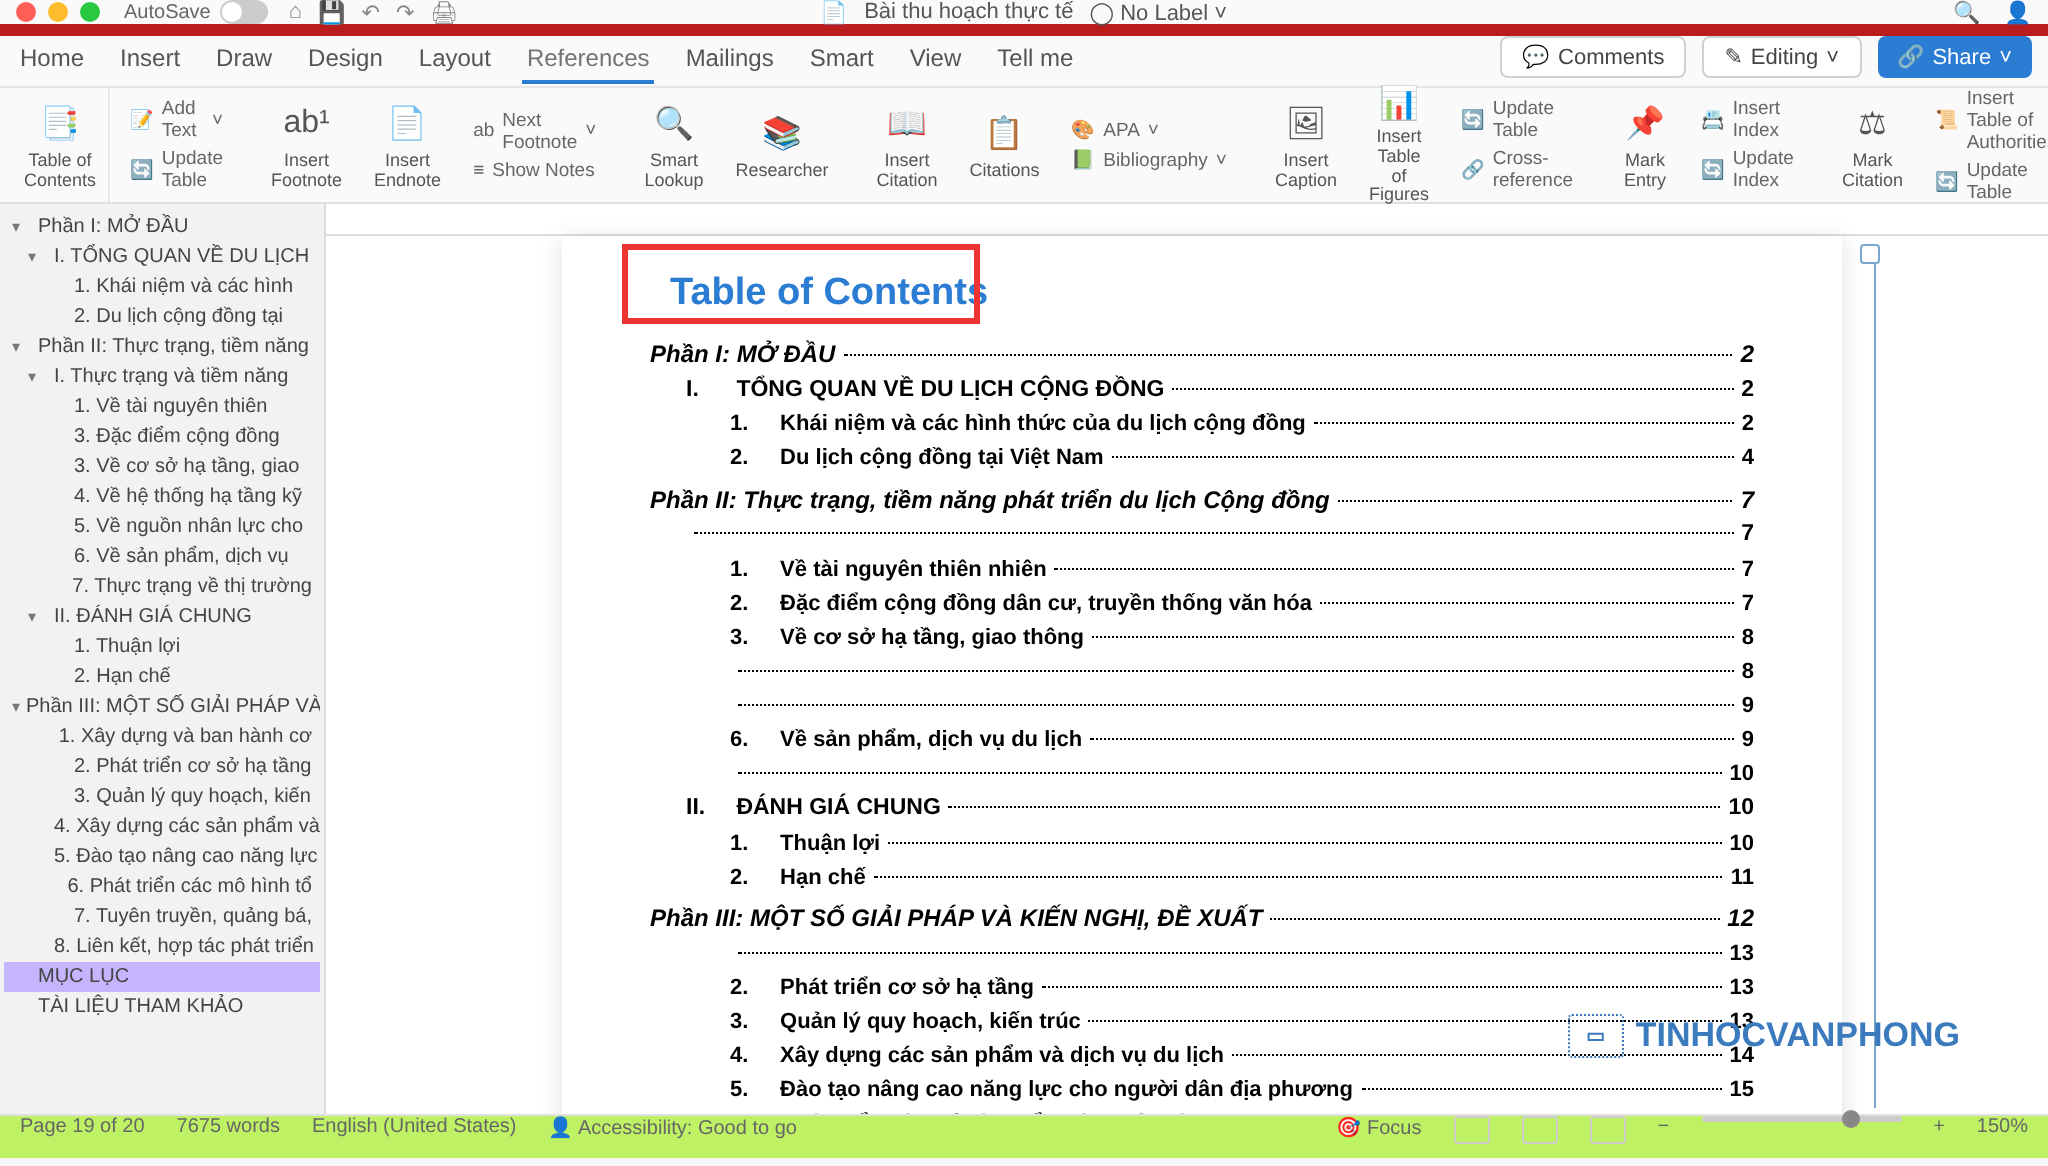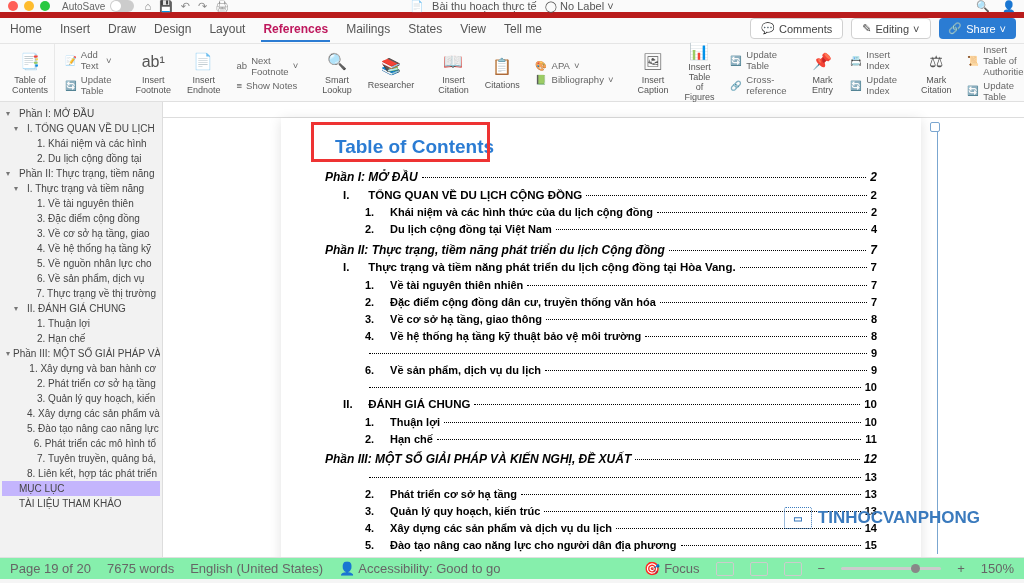--- a/index.html
+++ b/index.html
@@ -9,21 +9,21 @@
 .dot { width:10px; height:10px; border-radius:50%; }
 .dot.r{background:#ff5f57}.dot.y{background:#febc2e}.dot.g{background:#28c840}
 .titlebar .autosave{display:flex;align-items:center;gap:5px;color:#666;font-size:10px}
 .switch{width:24px;height:12px;background:#ccc;border-radius:6px;position:relative}
 .switch::after{content:"";position:absolute;width:10px;height:10px;background:#fff;border-radius:50%;left:1px;top:1px}
 .titlebar .qat{margin-left:10px;display:flex;gap:8px;color:#888}
 .titlebar .center{position:absolute;left:50%;transform:translateX(-50%);display:flex;align-items:center;gap:8px;color:#555;font-size:11px}
 .titlebar .right{margin-left:auto;display:flex;gap:12px;color:#888}
 .tabs{height:26px;background:#fafafa;display:flex;align-items:flex-start;padding:0 8px;gap:14px;border-bottom:1px solid #e5e5e5}
 .tabs .tab{font-size:12px;color:#555;padding:4px 2px;cursor:pointer}
-.tabs .tab.active{color:#be185d;border-bottom:2px solid #2b7cd3;font-weight:700}
+.tabs .tab.active{color:#737373;border-bottom:2px solid #2b7cd3;font-weight:400}
 .tabs .rctrls{margin-left:auto;display:flex;gap:8px}
 .pill{display:flex;align-items:center;gap:4px;padding:3px 10px;border:1px solid #d0d0d0;border-radius:4px;background:#fff;font-size:11px;color:#444}
 .pill.primary{background:#2b7cd3;color:#fff;border:none}
 .ribbon{height:58px;background:#fafafa;display:flex;align-items:center;padding:0 6px;gap:4px;border-bottom:1px solid #e0e0e0;font-size:10px;color:#555}
 .rgroup{display:flex;flex-direction:column;align-items:center;gap:2px;padding:0 6px;border-right:1px solid #e8e8e8;height:100%;justify-content:center}
 .rgroup.noborder{border-right:none}
 .rgroup .ico{width:24px;height:24px;display:flex;align-items:center;justify-content:center;font-size:16px}
 .rgroup .lbl{font-size:9px;text-align:center;line-height:1.1}
 .rgroup.stack{gap:3px;align-items:flex-start}
 .rbtn{display:flex;align-items:center;gap:4px;font-size:9.5px;color:#666}
@@ -45,21 +45,21 @@
 .toc-line .dots{flex:1;border-bottom:1.5px dotted #000;margin:0 4px;transform:translateY(-3px)}
 .toc-line .pg{font-weight:700}
 .toc-line.h1{font-weight:700;font-style:italic;font-size:12px;margin-top:2px}
 .toc-line.h2{margin-left:18px;font-weight:700;font-size:11.5px}
 .toc-line.h3{margin-left:40px;font-weight:700;font-size:11px}
 .toc-line.h2 .num,.toc-line.h3 .num{display:inline-block;min-width:22px}
 .edge{position:absolute;right:86px;top:22px;width:2px;height:430px;border-right:1px solid #7aa6d0}
 .edge::before{content:"";position:absolute;top:-2px;right:-3px;width:8px;height:8px;border:1px solid #7aa6d0;border-radius:2px;background:#fff}
 .watermark{position:absolute;right:44px;bottom:28px;display:flex;align-items:center;gap:6px;font-size:17px;font-weight:600;color:#3a7abd}
 .watermark .wm-icon{width:28px;height:22px;border:1.5px dotted #3a7abd;border-radius:2px;display:flex;align-items:center;justify-content:center;font-size:10px}
-.statusbar{height:22px;background:#86efac;border-top:1px solid #e0e0e0;display:flex;align-items:center;padding:0 10px;gap:16px;font-size:13px;color:#666}
+.statusbar{height:22px;background:#bef264;border-top:1px solid #e0e0e0;display:flex;padding:0 10px;gap:16px;font-size:10px;color:#666}
 .statusbar .spacer{flex:1}
 .statusbar .viewbtn{width:18px;height:14px;border:1px solid #ccc;border-radius:2px}
 .zoom{width:100px;height:3px;background:#ccc;position:relative;border-radius:2px}
 .zoom::after{content:"";position:absolute;left:70%;top:-3px;width:9px;height:9px;background:#888;border-radius:50%}
 </style>
 </head>
 <body>
 
 <div class="titlebar">
   <div class="traffic">
@@ -90,21 +90,21 @@
 </div>
 
 <div class="tabs">
   <span class="tab">Home</span>
     <span class="tab">Insert</span>
     <span class="tab">Draw</span>
     <span class="tab">Design</span>
     <span class="tab">Layout</span>
     <span class="tab active">References</span>
     <span class="tab">Mailings</span>
-    <span class="tab">States</span>
+    <span class="tab">Smart</span>
     <span class="tab">View</span>
     <span class="tab">Tell me</span>
   <div class="rctrls">
     <div class="pill">💬 <span>Comments</span></div>
     <div class="pill">✎ <span>Editing</span> ˅</div>
     <div class="pill primary">🔗 <span>Share</span> ˅</div>
   </div>
 </div>
 
 <div class="ribbon">
@@ -328,41 +328,39 @@
             <span class="txt"><span class="num">2.</span> Du lịch cộng đồng tại Việt Nam</span>
             <span class="dots"></span>
             <span class="pg">4</span>
           </div>
           <div class="toc-line h1">
             <span class="txt">Phần II: Thực trạng, tiềm năng phát triển du lịch Cộng đồng</span>
             <span class="dots"></span>
             <span class="pg">7</span>
           </div>
           <div class="toc-line h2">
-            <span class="txt"><span class="num">I.</span> Thực trạng và tiềm năng phát triển du lịch cộng đồng tại Hòa Vang.</span>
             <span class="dots"></span>
             <span class="pg">7</span>
           </div>
           <div class="toc-line h3">
             <span class="txt"><span class="num">1.</span> Về tài nguyên thiên nhiên</span>
             <span class="dots"></span>
             <span class="pg">7</span>
           </div>
           <div class="toc-line h3">
             <span class="txt"><span class="num">2.</span> Đặc điểm cộng đồng dân cư, truyền thống văn hóa</span>
             <span class="dots"></span>
             <span class="pg">7</span>
           </div>
           <div class="toc-line h3">
             <span class="txt"><span class="num">3.</span> Về cơ sở hạ tầng, giao thông</span>
             <span class="dots"></span>
             <span class="pg">8</span>
           </div>
           <div class="toc-line h3">
-            <span class="txt"><span class="num">4.</span> Về hệ thống hạ tầng kỹ thuật bảo vệ môi trường</span>
             <span class="dots"></span>
             <span class="pg">8</span>
           </div>
           <div class="toc-line h3">
             <span class="dots"></span>
             <span class="pg">9</span>
           </div>
           <div class="toc-line h3">
             <span class="txt"><span class="num">6.</span> Về sản phẩm, dịch vụ du lịch</span>
             <span class="dots"></span>

